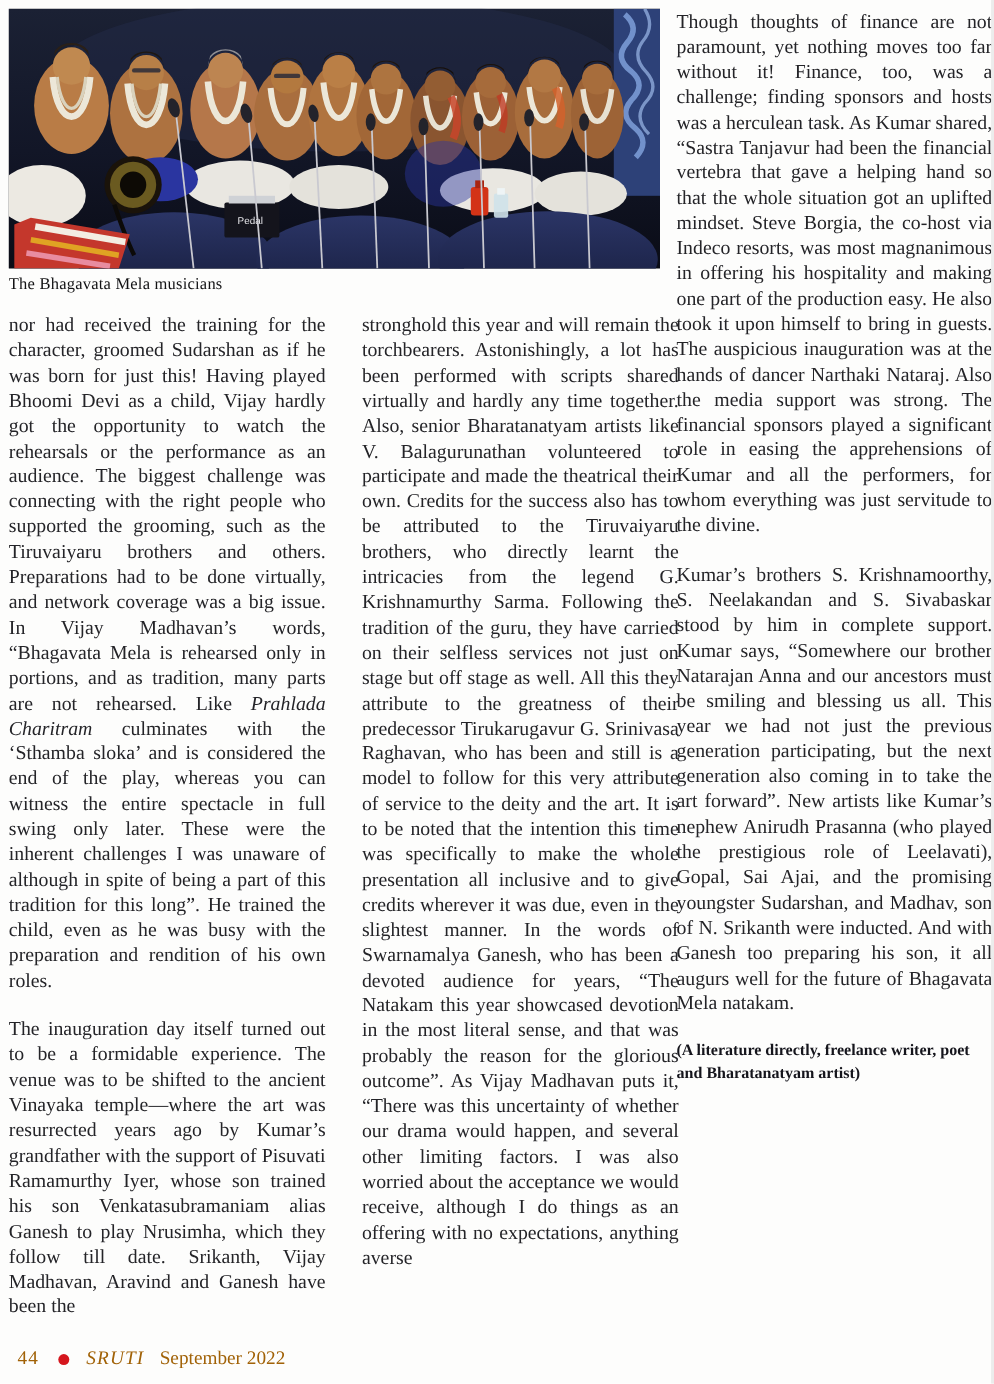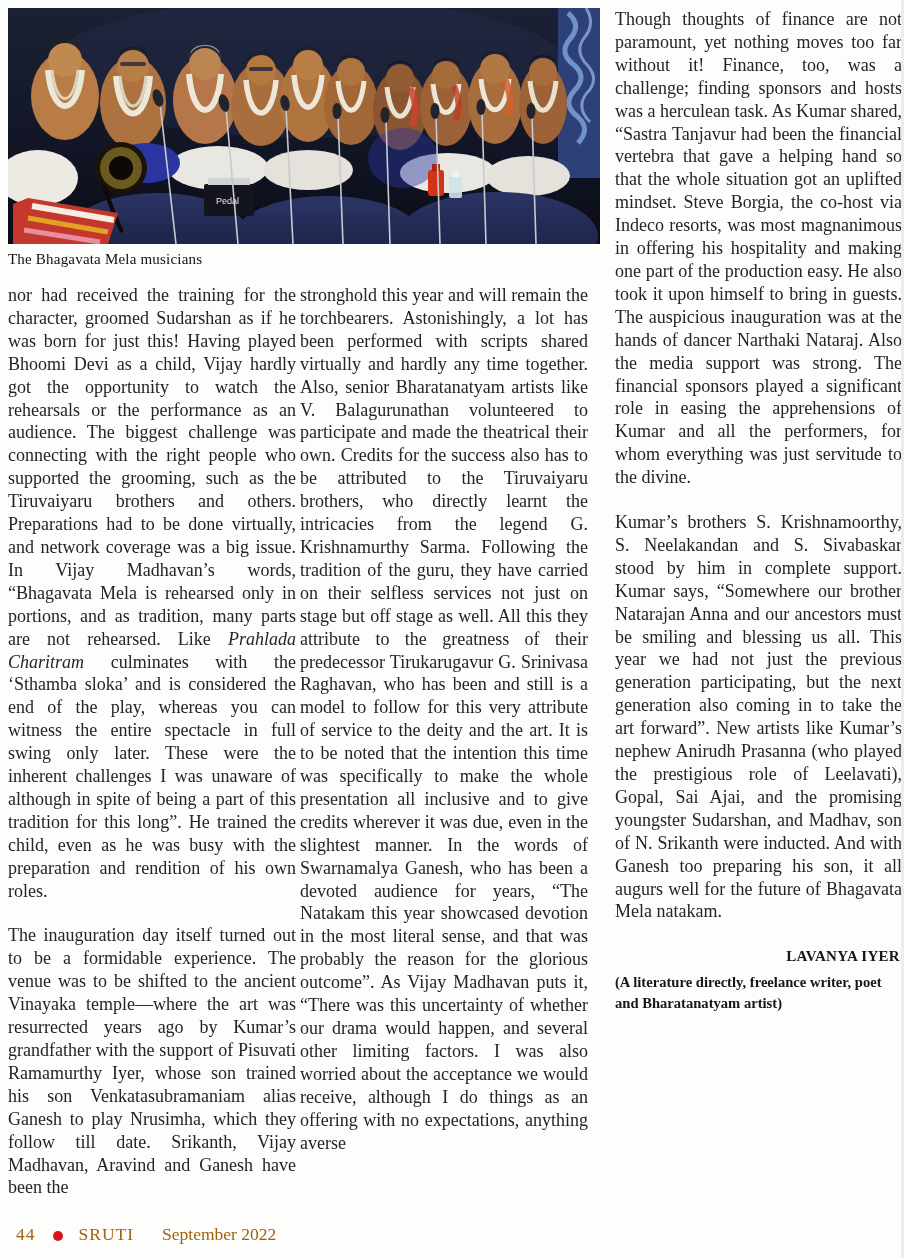--- a/index.html
+++ b/index.html
@@ -18,21 +18,21 @@
   .left-section{width:592px;flex:0 0 592px;}
   .photo-figure{margin:0;width:592px;}
   .photo-frame{width:592px;height:236px;display:block;background:#10121d;}
   .caption{
     margin-top:7px;
     font-weight:normal;
     font-size:15px;
     color:#121214;
     letter-spacing:.2px;
   }
-  .columns-row{display:flex;gap:4px;margin-top:16px;}
+  .columns-row{display:flex;gap:33px;margin-top:16px;}
   .col{width:288px;flex:0 0 288px;}
   .col3{width:287px;flex:0 0 287px;margin-left:15px;}
   .bodytext{
     font-size:18px;
     line-height:22.9px;
     text-align:justify;
     color:#242428;
   }
   .bodytext p{margin:0 0 22px 0;}
   .bodytext p:last-child{margin-bottom:0;}
@@ -58,21 +58,21 @@
     display:flex;align-items:center;
     font-size:17.5px;
     color:#a16207;
   }
   .footer .page-num{letter-spacing:1px;}
   .footer .dot{
     width:10px;height:10px;border-radius:50%;
     background:#d5161d;
     margin:2px 16px 0 17px;
   }
-  .footer .mag{letter-spacing:1px;margin-right:28px;}
+  .footer .mag{letter-spacing:1px;margin-right:14px;font-style:italic;}
 </style>
 </head>
 <body>
 
 <div class="page">
   <div class="content">
 
     <div class="left-section">
 
       <figure class="photo-figure">
@@ -252,21 +252,20 @@
         </div>
         <div class="col bodytext">
           <p>stronghold this year and will remain the torchbearers. Astonishingly, a lot has been performed with scripts shared virtually and hardly any time together. Also, senior Bharatanatyam artists like V. Balagurunathan volunteered to participate and made the theatrical their own. Credits for the success also has to be attributed to the Tiruvaiyaru brothers, who directly learnt the intricacies from the legend G. Krishnamurthy Sarma. Following the tradition of the guru, they have carried on their selfless services not just on stage but off stage as well. All this they attribute to the greatness of their predecessor Tirukarugavur G. Srinivasa Raghavan, who has been and still is a model to follow for this very attribute of service to the deity and the art. It is to be noted that the intention this time was specifically to make the whole presentation all inclusive and to give credits wherever it was due, even in the slightest manner. In the words of Swarnamalya Ganesh, who has been a devoted audience for years, “The Natakam this year showcased devotion in the most literal sense, and that was probably the reason for the glorious outcome”. As Vijay Madhavan puts it, “There was this uncertainty of whether our drama would happen, and several other limiting factors. I was also worried about the acceptance we would receive, although I do things as an offering with no expectations, anything averse</p>
         </div>
       </div>
     </div>
 
     <div class="col3 bodytext">
       <p>Though thoughts of finance are not paramount, yet nothing moves too far without it! Finance, too, was a challenge; finding sponsors and hosts was a herculean task. As Kumar shared, “Sastra Tanjavur had been the financial vertebra that gave a helping hand so that the whole situation got an uplifted mindset. Steve Borgia, the co-host via Indeco resorts, was most magnanimous in offering his hospitality and making one part of the production easy. He also took it upon himself to bring in guests. The auspicious inauguration was at the hands of dancer Narthaki Nataraj. Also the media support was strong. The financial sponsors played a significant role in easing the apprehensions of Kumar and all the performers, for whom everything was just servitude to the divine.</p>
       <p>Kumar’s brothers S. Krishnamoorthy, S. Neelakandan and S. Sivabaskar stood by him in complete support. Kumar says, “Somewhere our brother Natarajan Anna and our ancestors must be smiling and blessing us all. This year we had not just the previous generation participating, but the next generation also coming in to take the art forward”. New artists like Kumar’s nephew Anirudh Prasanna (who played the prestigious role of Leelavati), Gopal, Sai Ajai, and the promising youngster Sudarshan, and Madhav, son of N. Srikanth were inducted. And with Ganesh too preparing his son, it all augurs well for the future of Bhagavata Mela natakam.</p>
-      <div class="byline">LAVANYA IYER</div>
       <div class="credit">(A literature directly, freelance writer, poet and Bharatanatyam artist)</div>
     </div>
 
   </div>
 
   <div class="footer">
     <span class="page-num">44</span>
     <span class="dot"></span>
     <span class="mag">SRUTI</span>
     <span class="issue">September 2022</span>

